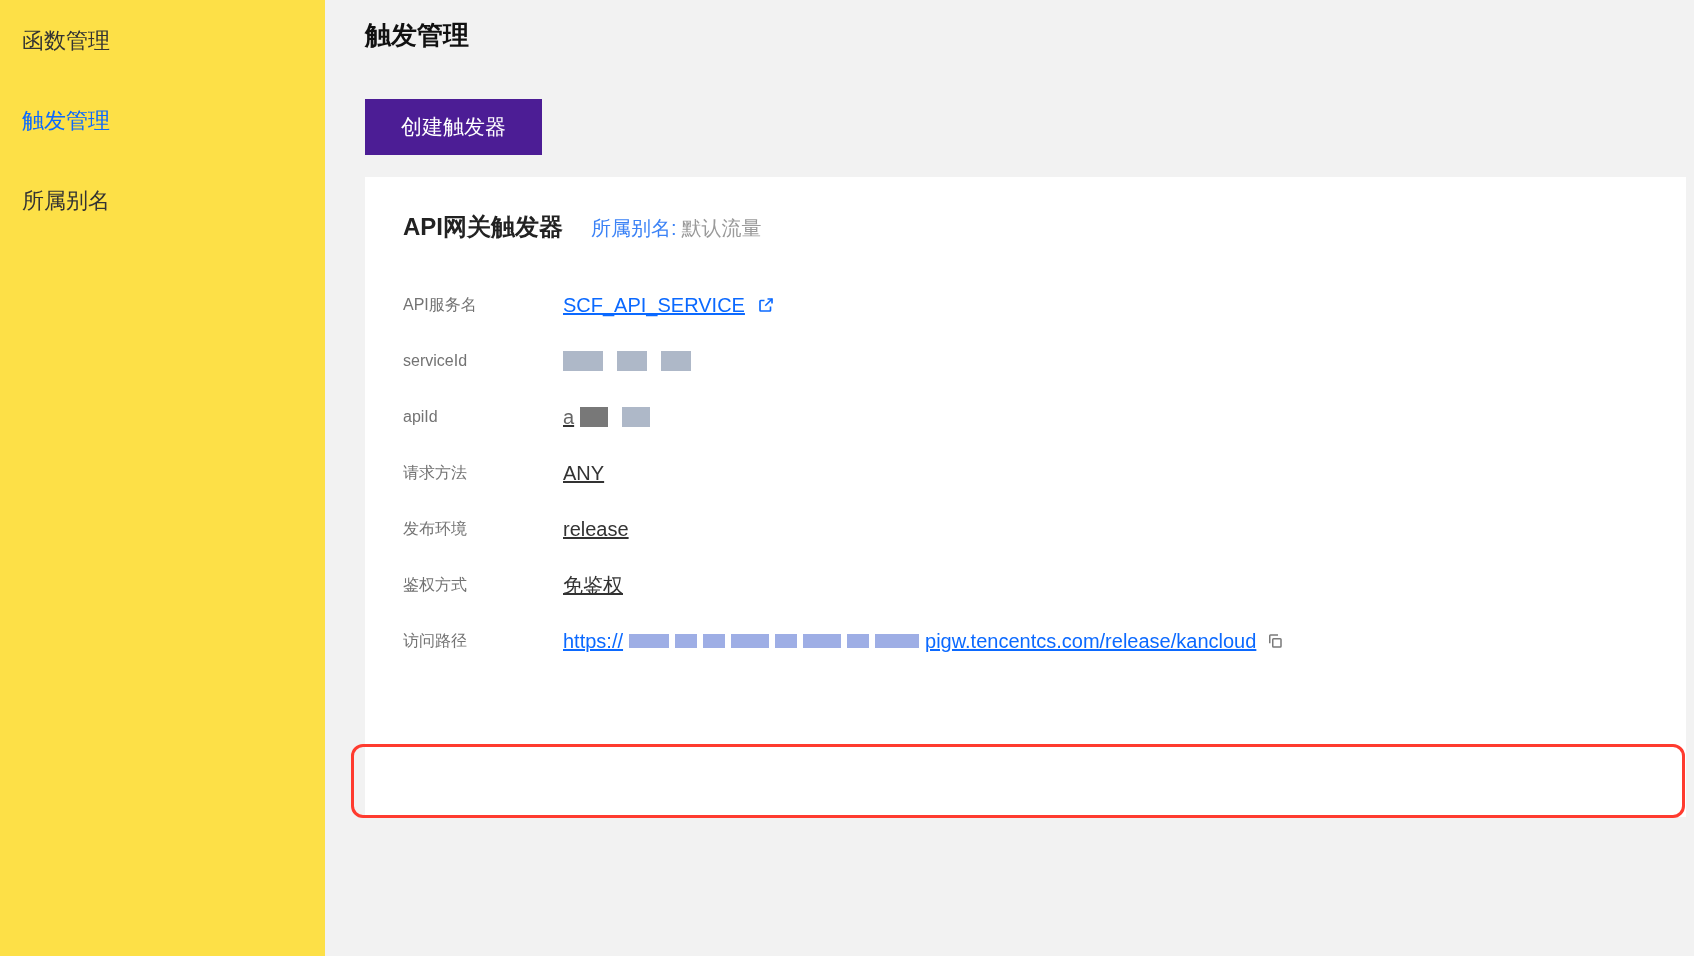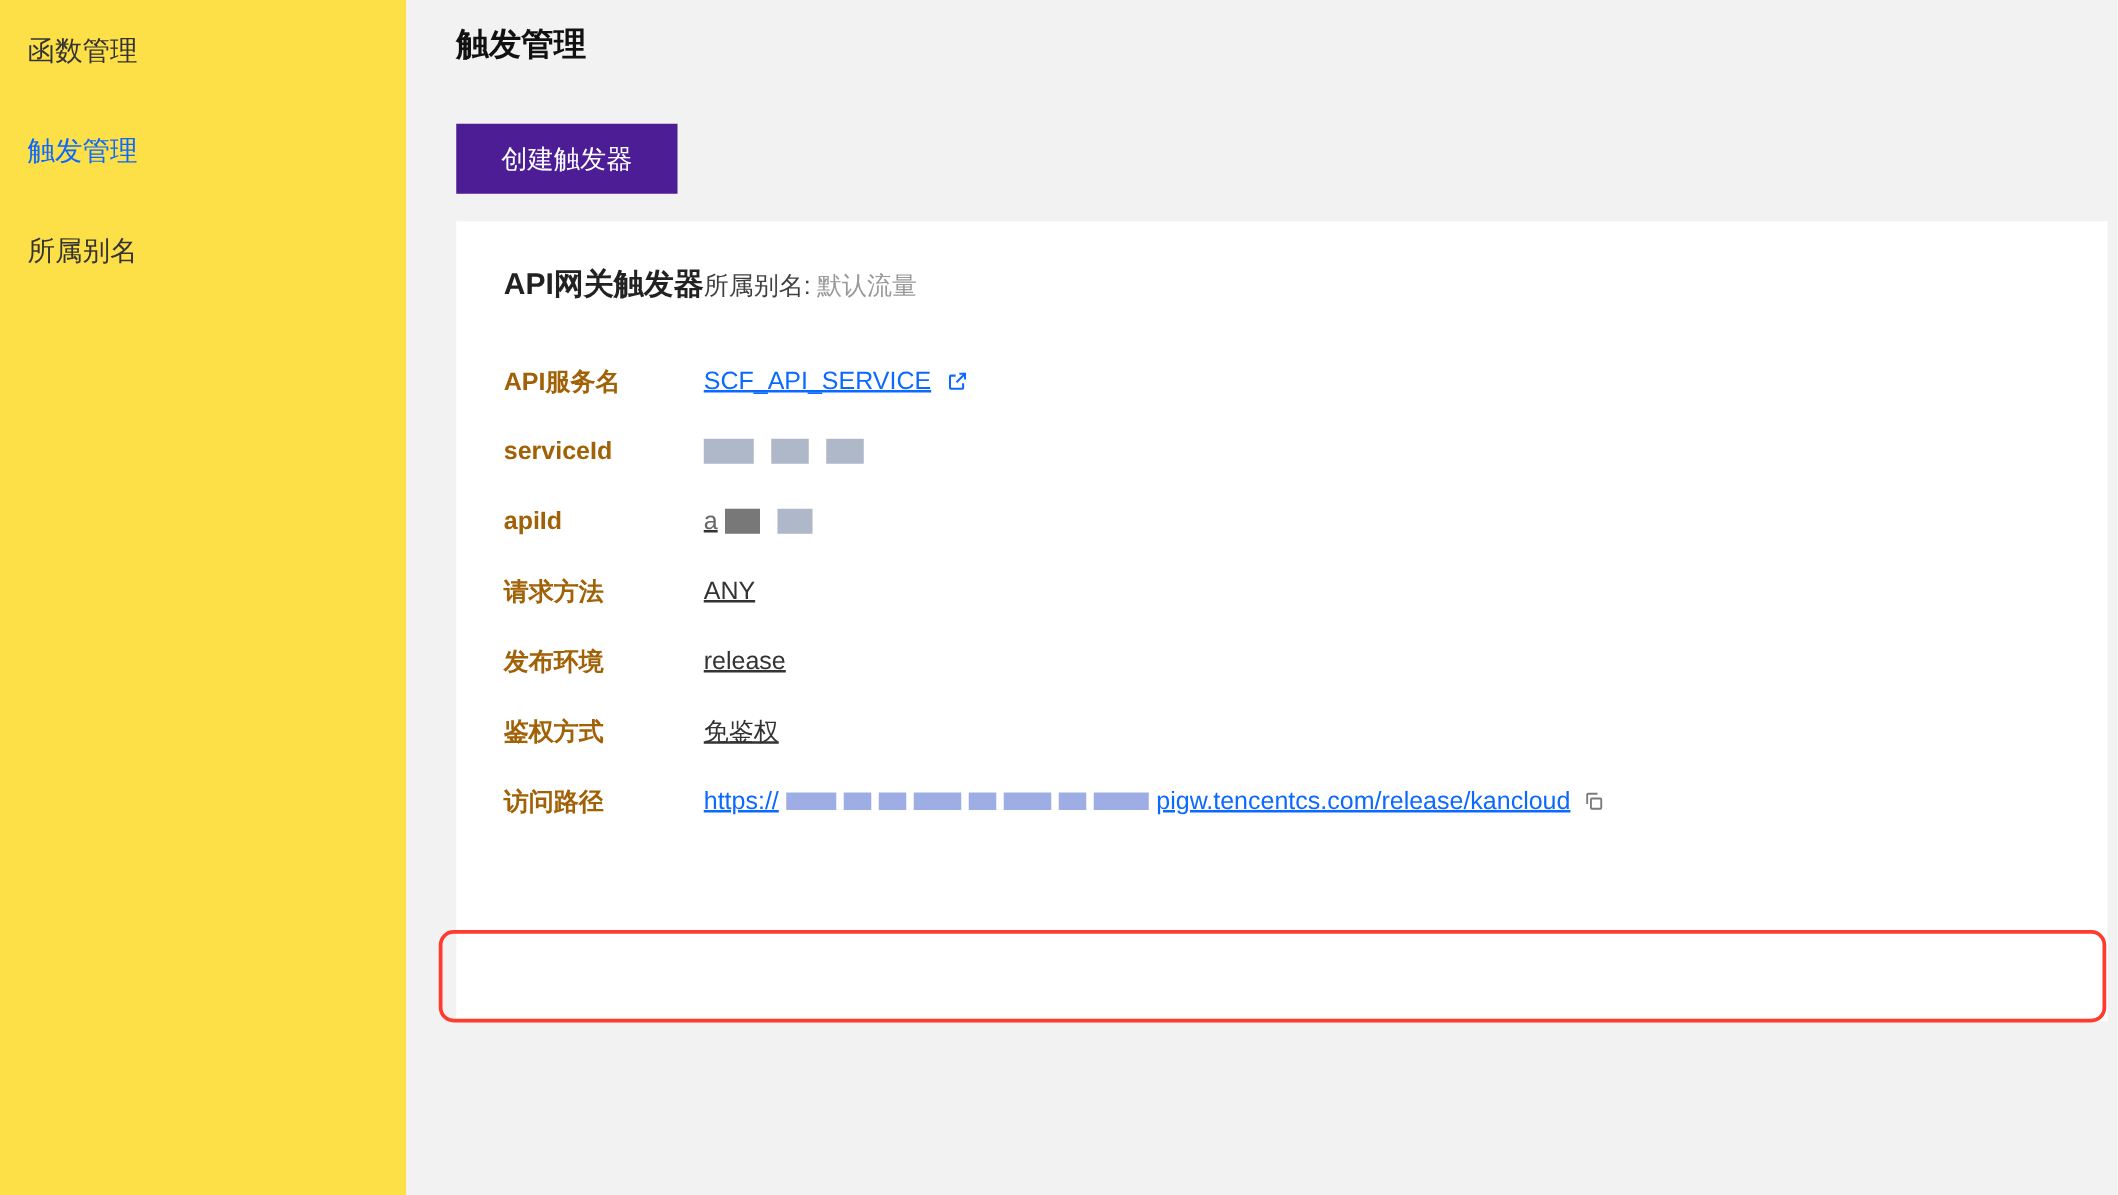--- a/index.html
+++ b/index.html
@@ -54,45 +54,45 @@
     .panel {
       background: #fff;
       padding: 34px 38px 120px 38px;
       width: calc(100% - 8px);
       min-height: 640px;
       position: relative;
     }
     .panel-header {
       display: flex;
       align-items: baseline;
+      gap: 28px;
       margin-bottom: 34px;
     }
     .trigger-type {
       font-size: 24px;
       font-weight: 700;
     }
     .alias-label {
-      color: #404040;
+      color: #3b82f6;
       font-size: 20px;
     }
     .alias-val {
       color: #9a9a9a;
       font-size: 20px;
     }
     .field-row {
       display: flex;
       align-items: center;
       padding: 14px 0;
       min-height: 56px;
     }
     .field-label {
       width: 160px;
-      color: #a16207;
-      font-size: 20px;
-      font-weight: bold;
+      color: #737373;
+      font-size: 16px;
     }
     .field-value {
       font-size: 20px;
       color: #333;
       display: flex;
       align-items: center;
       gap: 6px;
       text-decoration: underline;
     }
     .link-value { color: #0b69ff; cursor: pointer; }

